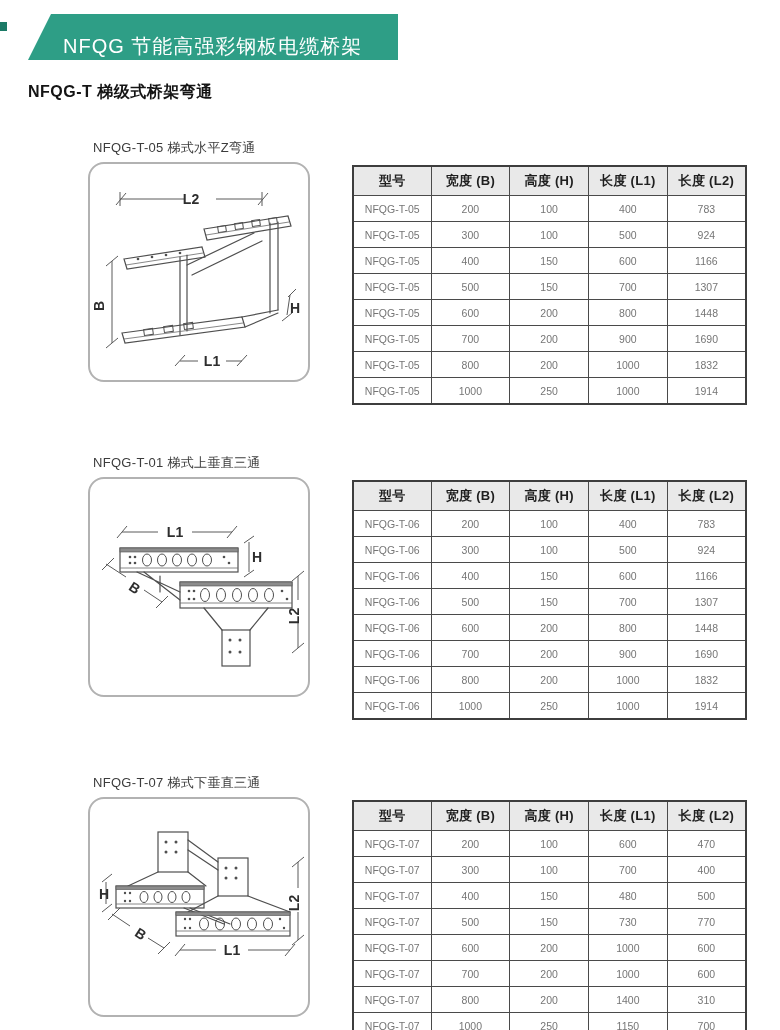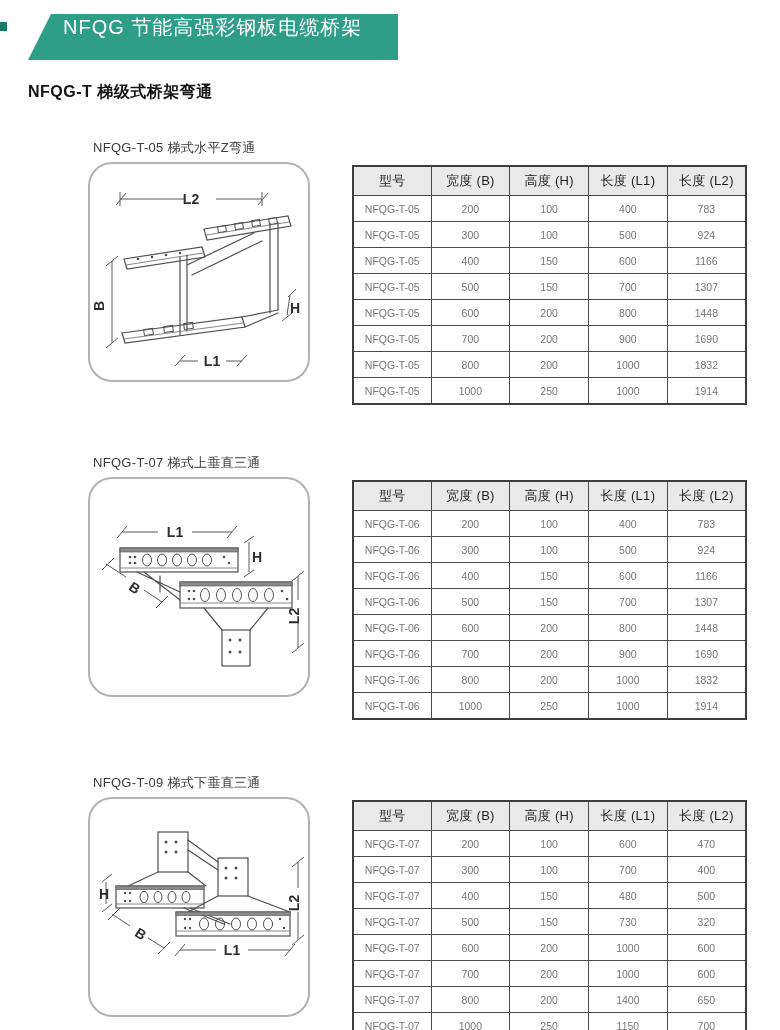--- a/index.html
+++ b/index.html
@@ -8,21 +8,21 @@
     font-family:"Liberation Sans","DejaVu Sans",sans-serif;
     -webkit-font-smoothing:antialiased;
   }
   
   .corner-chip{
     position:absolute;left:0;top:22px;width:7px;height:9px;
   }
   .banner{
     position:absolute;left:28px;top:14px;width:370px;height:46px;
     clip-path:polygon(23px 0,100% 0,100% 100%,0 100%);
-    display:flex;align-items:flex-start;
+    display:flex;align-items:flex-end;
   }
   .banner-title{
     color:#ffffff;font-size:20px;letter-spacing:1px;
     padding-left:35px;white-space:nowrap;
   }
   
   .page-heading{
     position:absolute;left:28px;top:82px;
     font-size:16px;font-weight:bold;color:#141414;letter-spacing:.5px;
   }
@@ -30,30 +30,30 @@
   .section{position:absolute;left:0;width:780px;}
   .section-1{top:139px;}
   .section-2{top:454px;}
   .section-3{top:774px;}
   .section-title{
     position:absolute;left:93px;top:0;
     font-size:13px;color:#3c3c3c;letter-spacing:.3px;
   }
   .drawing-box{
     position:absolute;left:88px;top:23px;width:218px;height:216px;
-    border:2px solid #b2b2b2;border-radius:24px;background:#fff;
+    border:2px solid #b2b2b2;border-radius:16px;background:#fff;
   }
   .spec-table{
     position:absolute;left:352px;top:26px;
     border-collapse:collapse;table-layout:fixed;width:393px;
     border:2px solid #3d3d3d;
   }
   .spec-table th{
     height:26px;background:#e9e9e9;border:1px solid #4a4a4a;
-    font-size:13px;font-weight:400;color:#1f1f1f;text-align:center;
+    font-size:13px;font-weight:700;color:#1f1f1f;text-align:center;
     letter-spacing:.3px;
   }
   .spec-table td{
     height:23px;border:1px solid #4a4a4a;background:#fff;
     font-size:10.5px;color:#757575;text-align:center;
   }
   .spec-table col.c0{width:78px;}
   .spec-table col.cn{width:78.75px;}
   
   .drawing-box svg{display:block;margin:1px auto;}
@@ -203,21 +203,21 @@
           <td>1000</td>
           <td>250</td>
           <td>1000</td>
           <td>1914</td>
         </tr>
       </tbody>
   </table>
 </div>
 
 <div class="section section-2">
-  <div class="section-title">NFQG-T-07 梯式上垂直三通</div>
+  <div class="section-title">NFQG-T-01 梯式上垂直三通</div>
 
   <div class="drawing-box">
     <svg width="214" height="212" viewBox="0 0 214 212">
 
       <path class="dim" d="M30 52 L66 52 M100 52 L140 52"></path>
       <path class="dim" d="M25 58 L35 46 M135 58 L145 46"></path>
       <text class="dim-label" x="83" y="57" text-anchor="middle">L1</text>
 
       <rect class="ln" x="28" y="68" width="118" height="24"></rect>
       <rect class="dark" x="28" y="68" width="118" height="4"></rect>
@@ -345,21 +345,21 @@
           <td>1000</td>
           <td>250</td>
           <td>1000</td>
           <td>1914</td>
         </tr>
       </tbody>
   </table>
 </div>
 
 <div class="section section-3">
-  <div class="section-title">NFQG-T-09 梯式下垂直三通</div>
+  <div class="section-title">NFQG-T-07 梯式下垂直三通</div>
 
   <div class="drawing-box">
     <svg width="214" height="212" viewBox="0 0 214 212">
 
       <rect class="ln" x="66" y="32" width="30" height="40"></rect>
       <circle class="dot" cx="74" cy="42" r="1.5"></circle>
         <circle class="dot" cx="84" cy="42" r="1.5"></circle>
       <circle class="dot" cx="74" cy="52" r="1.5"></circle>
         <circle class="dot" cx="84" cy="52" r="1.5"></circle>
       <path class="ln" d="M66 72 L36 86 M96 72 L114 86"></path>
@@ -456,42 +456,42 @@
           <td>400</td>
           <td>150</td>
           <td>480</td>
           <td>500</td>
         </tr>
         <tr>
           <td>NFQG-T-07</td>
           <td>500</td>
           <td>150</td>
           <td>730</td>
-          <td>320</td>
+          <td>770</td>
         </tr>
         <tr>
           <td>NFQG-T-07</td>
           <td>600</td>
           <td>200</td>
           <td>1000</td>
           <td>600</td>
         </tr>
         <tr>
           <td>NFQG-T-07</td>
           <td>700</td>
           <td>200</td>
           <td>1000</td>
           <td>600</td>
         </tr>
         <tr>
           <td>NFQG-T-07</td>
           <td>800</td>
           <td>200</td>
           <td>1400</td>
-          <td>650</td>
+          <td>310</td>
         </tr>
         <tr>
           <td>NFQG-T-07</td>
           <td>1000</td>
           <td>250</td>
           <td>1150</td>
           <td>700</td>
         </tr>
       </tbody>
   </table>

